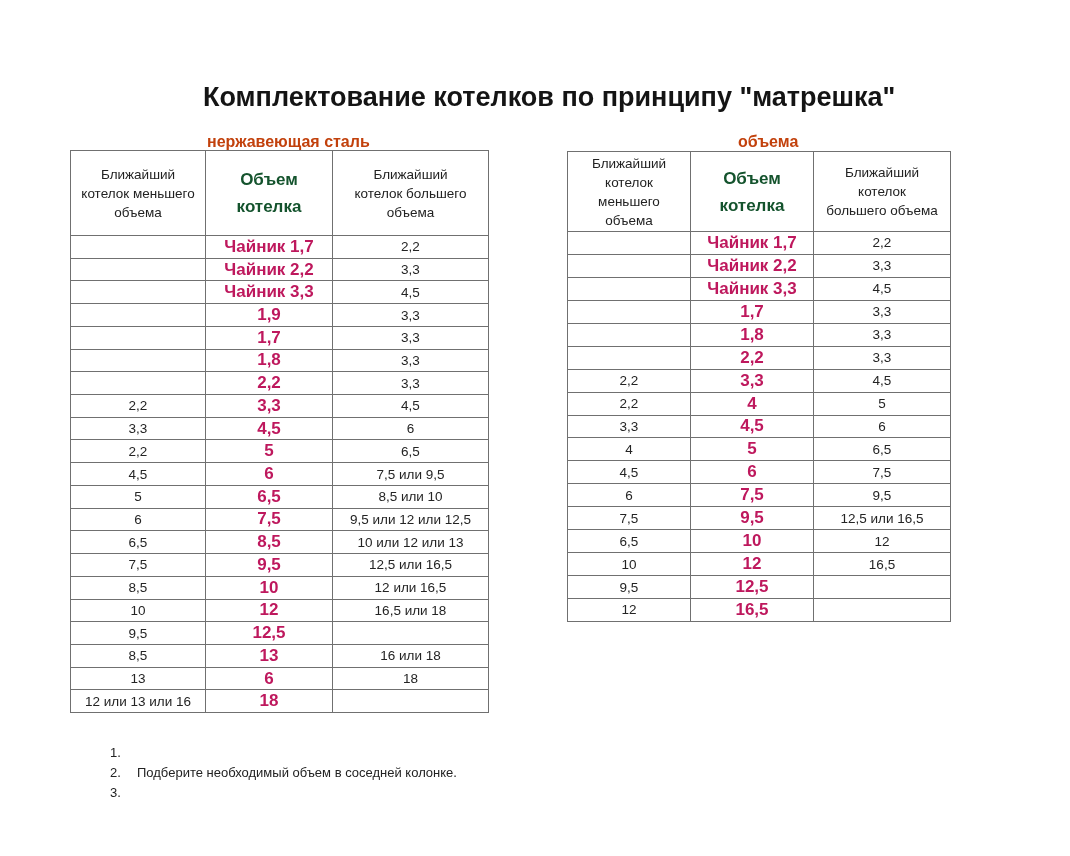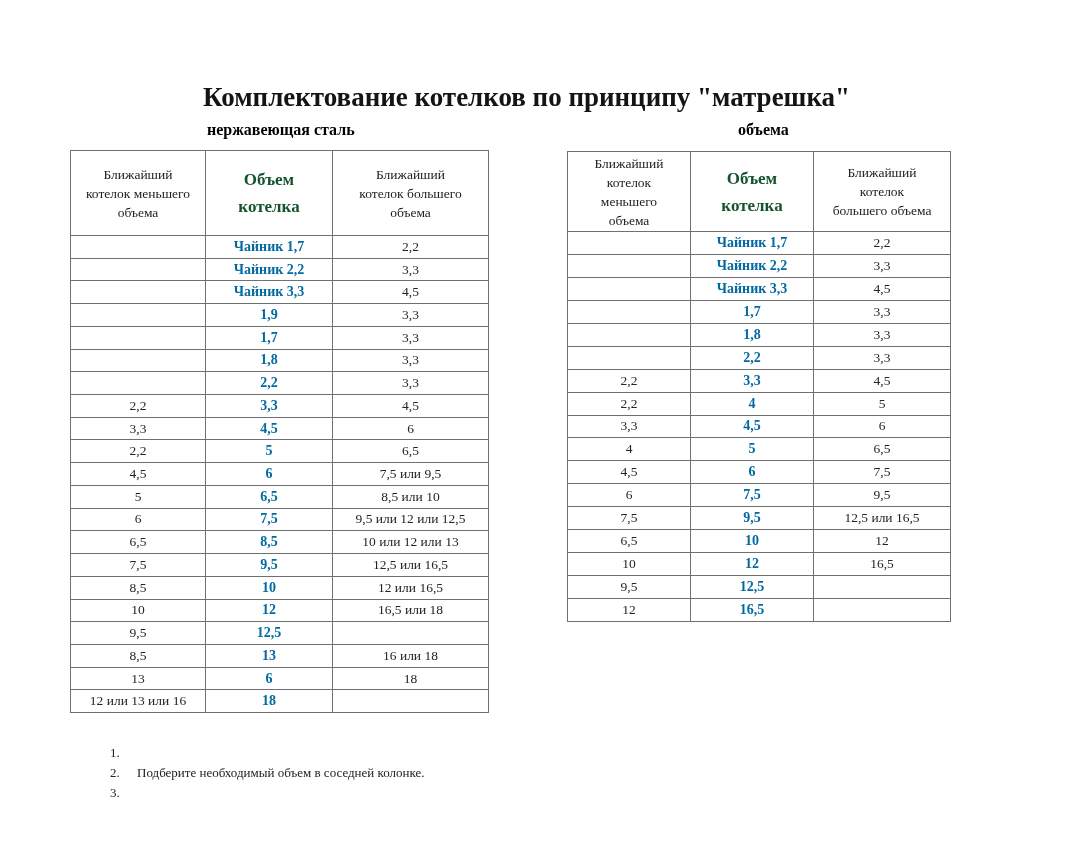--- a/index.html
+++ b/index.html
@@ -1,25 +1,25 @@
 <!DOCTYPE html>
 <html><head>
 <meta charset="utf-8">
 <style>
   html,body{margin:0;padding:0;background:#ffffff;}
   .page{
     position:relative;width:1070px;height:856px;background:#ffffff;overflow:hidden;
-    font-family:Liberation Serif, serif;color:#1e1e1e;
+    font-family:Liberation Sans, sans-serif;color:#1e1e1e;
   }
   .title{
     position:absolute;left:203px;top:82px;font-size:27px;font-weight:bold;color:#141414;
     letter-spacing:0px;white-space:nowrap;
   }
   .subtitle{
-    position:absolute;top:121px;font-size:16px;font-weight:bold;color:#000000;white-space:nowrap;
+    position:absolute;top:133px;font-size:16px;font-weight:bold;color:#c2410c;white-space:nowrap;
   }
   .sub-left{left:207px;}
   .sub-right{left:738px;}
 
   table.vtable{
     position:absolute;border-collapse:collapse;table-layout:fixed;
     background:#fff;
   }
   .t-left{left:70px;top:150px;width:418px;}
   .t-right{left:567px;top:151px;width:383px;}
@@ -29,21 +29,21 @@
   }
   .vtable th{font-weight:normal;}
   .hdr{white-space:pre-line;}
   .hdr.side{font-size:13.5px;line-height:19px;color:#222;}
   .hdr.mid{font-size:17px;font-weight:bold;line-height:27px;color:#14532d;}
   .t-left thead tr{height:85px;}
   .t-right thead tr{height:80px;}
   .t-left tbody tr{height:22.72px;}
   .t-right tbody tr{height:22.94px;}
   td.num{font-size:13.5px;color:#242424;}
-  td.vol{font-size:14px;font-weight:bold;color:#0369a1;}
+  td.vol{font-size:17px;font-weight:bold;color:#be185d;}
 
   .notes{position:absolute;left:110px;top:745px;font-size:13px;color:#222;}
   .note-line{display:flex;height:20px;line-height:16px;align-items:flex-start;}
   .note-num{width:27px;flex:0 0 27px;font-weight:bold;font-weight:normal;}
   .note-text{white-space:nowrap;}
 </style>
 </head>
 <body>
 
 <div class="page">

